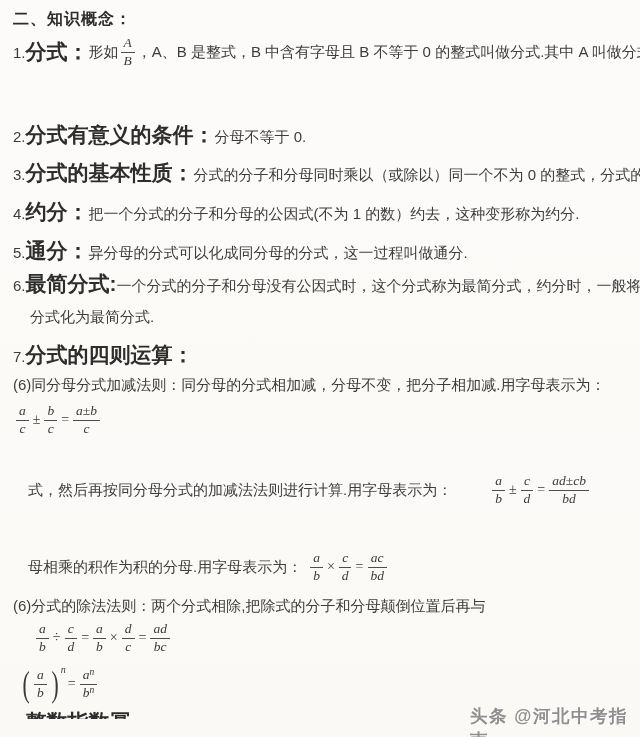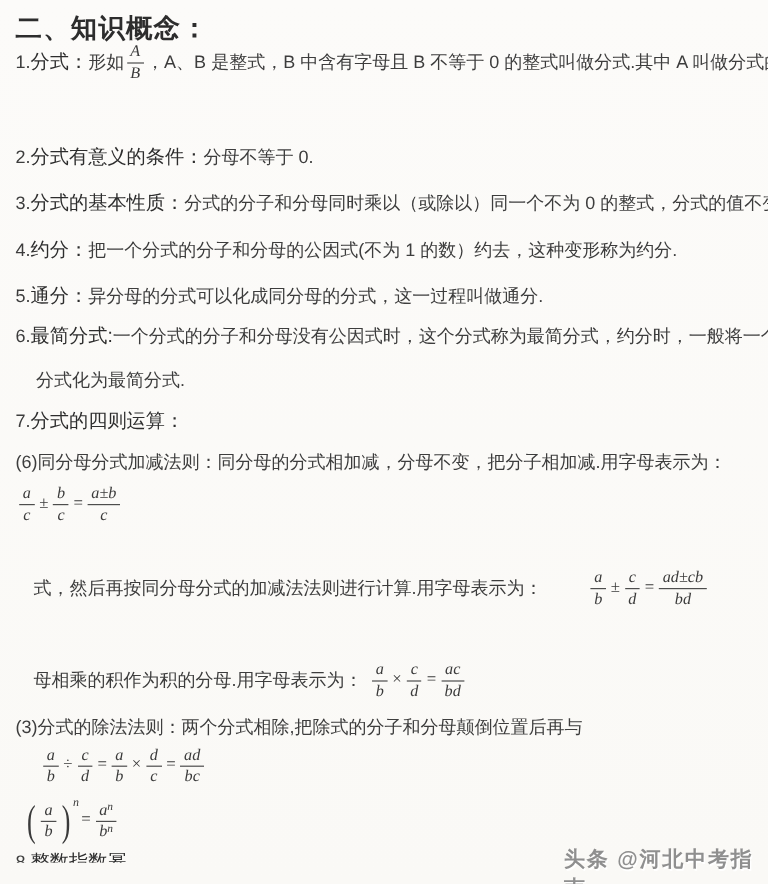--- a/index.html
+++ b/index.html
@@ -8,23 +8,23 @@
     width:640px;height:737px;
     background:linear-gradient(#fcfbf9,#faf9f6);
     overflow:hidden;
     font-family:"Liberation Sans",sans-serif;
     color:#3d3d3d;
     font-size:15px;
   }
   .line{position:absolute;left:13px;white-space:nowrap;}
   .row{display:flex;align-items:center;white-space:nowrap;}
   .b{font-weight:bold;color:#2d2d2d;}
-  .term{font-weight:normal;color:#2d2d2d;font-size:16px;}
+  .term{font-weight:bold;color:#2d2d2d;font-size:21px;}
   .no{color:#3d3d3d;}
-  .head{font-size:22px;letter-spacing:1px;}
+  .head{font-size:16px;letter-spacing:1px;}
   .mi{font-family:"Liberation Serif",serif;font-style:italic;}
   .frac{
     display:inline-flex;flex-direction:column;align-items:center;
     vertical-align:middle;
     font-family:"Liberation Serif",serif;font-style:italic;
     font-size:13.5px;color:#3a3a3a;margin:0 2px;line-height:1.1;
   }
   .frac .num{display:block;padding:0 3px 1px;border-bottom:1px solid #4d4d4d;}
   .frac .den{display:block;padding:1px 3px 0;}
   .mop{font-family:"Liberation Serif",serif;font-style:normal;margin:0 2px;font-size:14px;color:#3a3a3a;}
@@ -144,21 +144,21 @@
           <span class="den">d</span>
         </span>
       <span class="mop">=</span>
       <span class="frac">
           <span class="num">ac</span>
           <span class="den">bd</span>
         </span>
     </span>
   </div>
 
-  <div class="line" style="top:597px">(3)分式的除法法则：两个分式相除,把除式的分子和分母颠倒位置后再与</div>
+  <div class="line" style="top:597px">(6)分式的除法法则：两个分式相除,把除式的分子和分母颠倒位置后再与</div>
   <div class="row line" style="top:622px;left:28px">
     <span class="row" style="margin-left:6px">
       <span class="frac">
           <span class="num">a</span>
           <span class="den">b</span>
         </span>
       <span class="mop">÷</span>
       <span class="frac">
           <span class="num">c</span>
           <span class="den">d</span>

